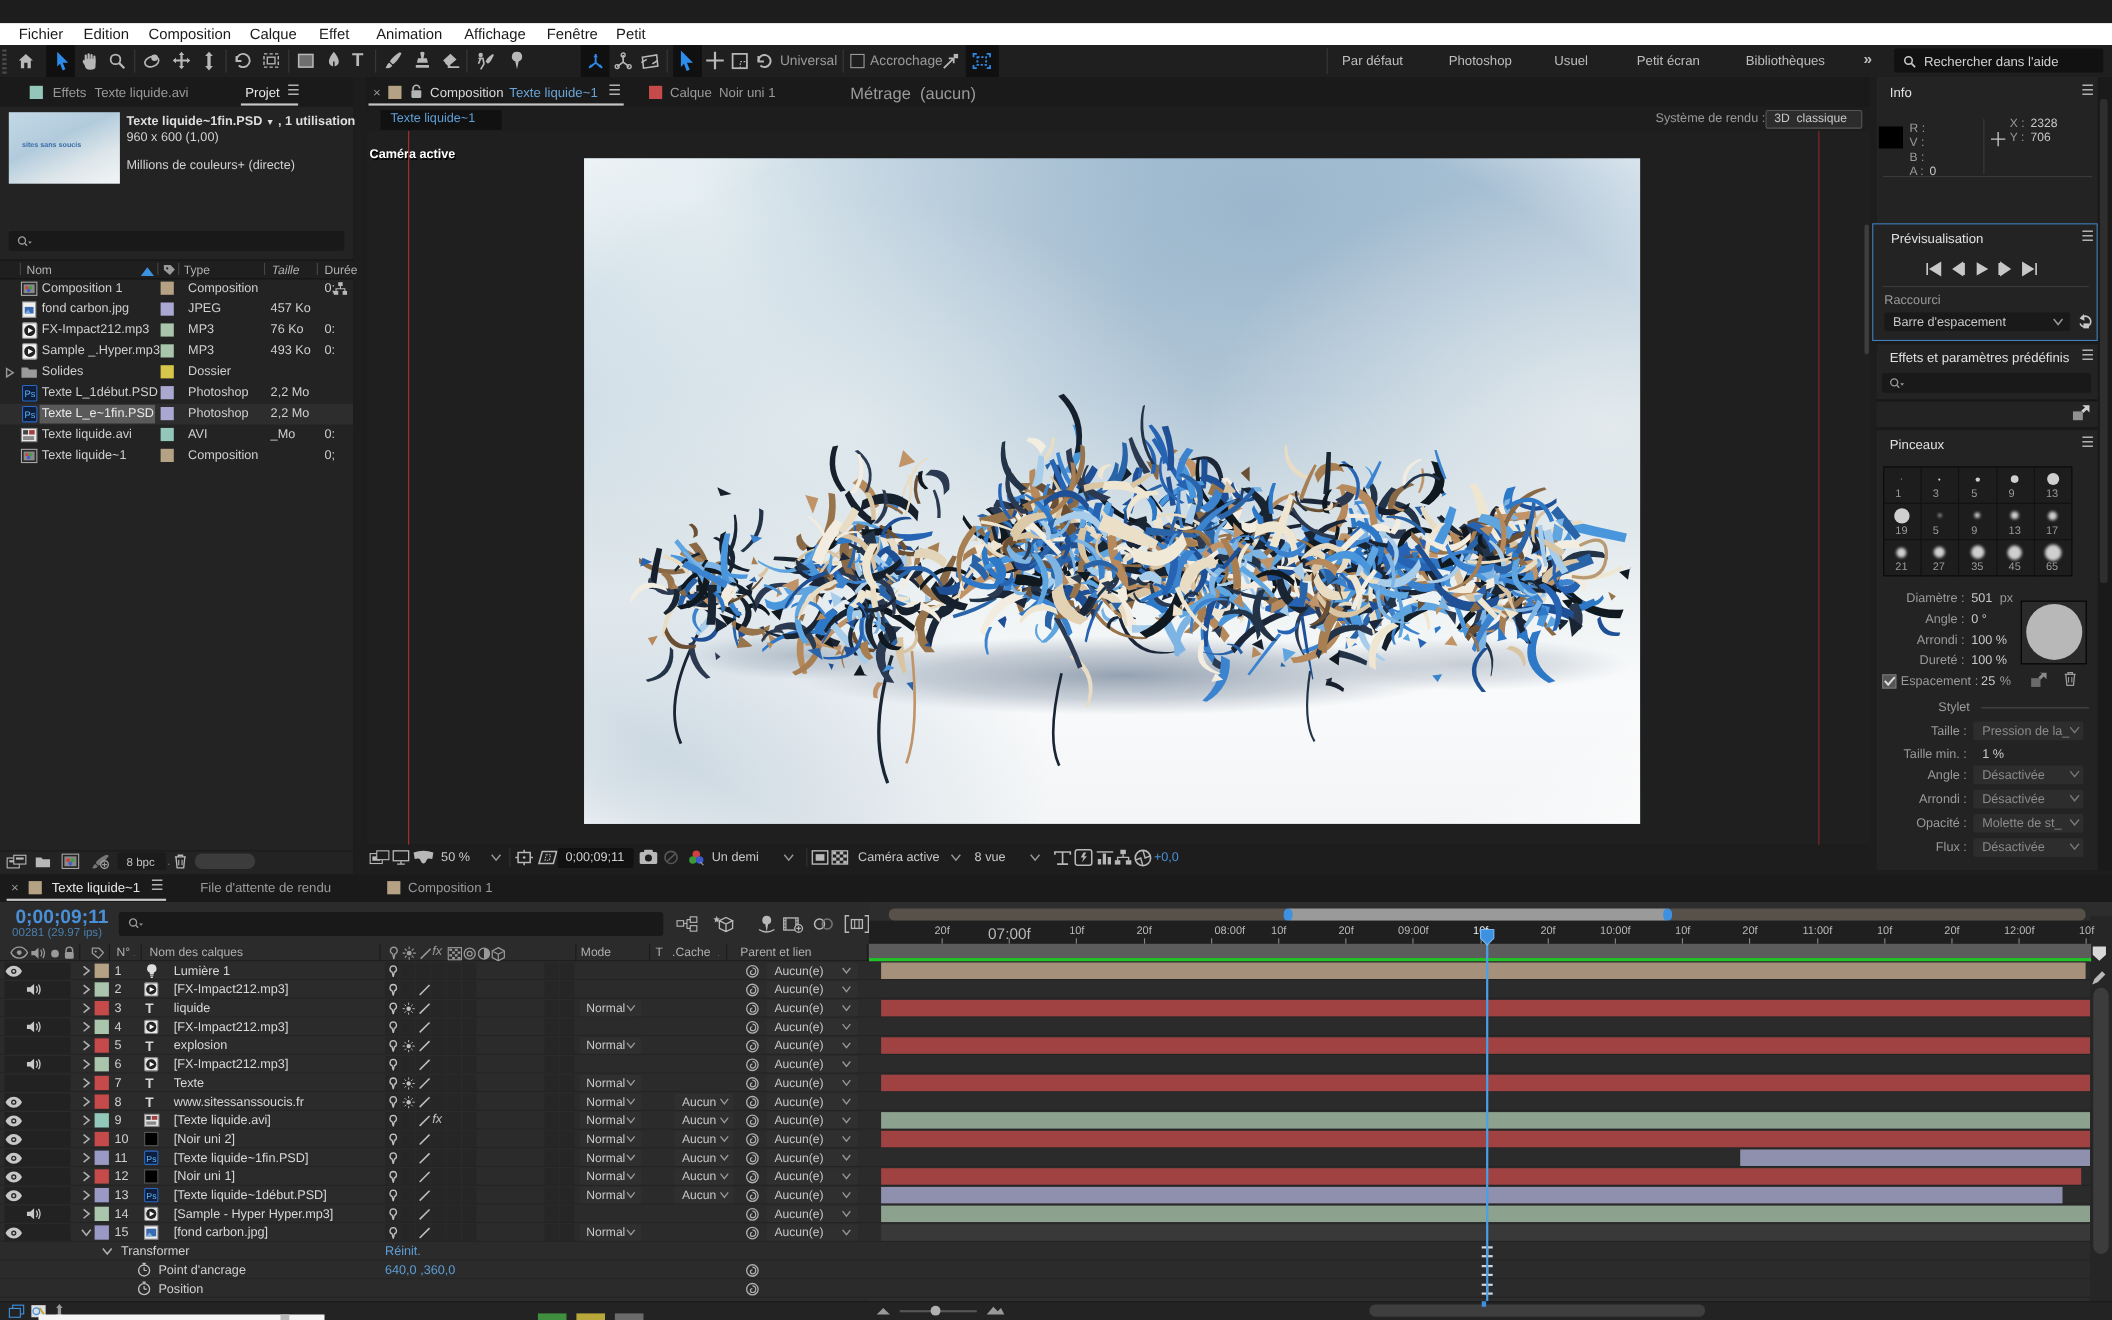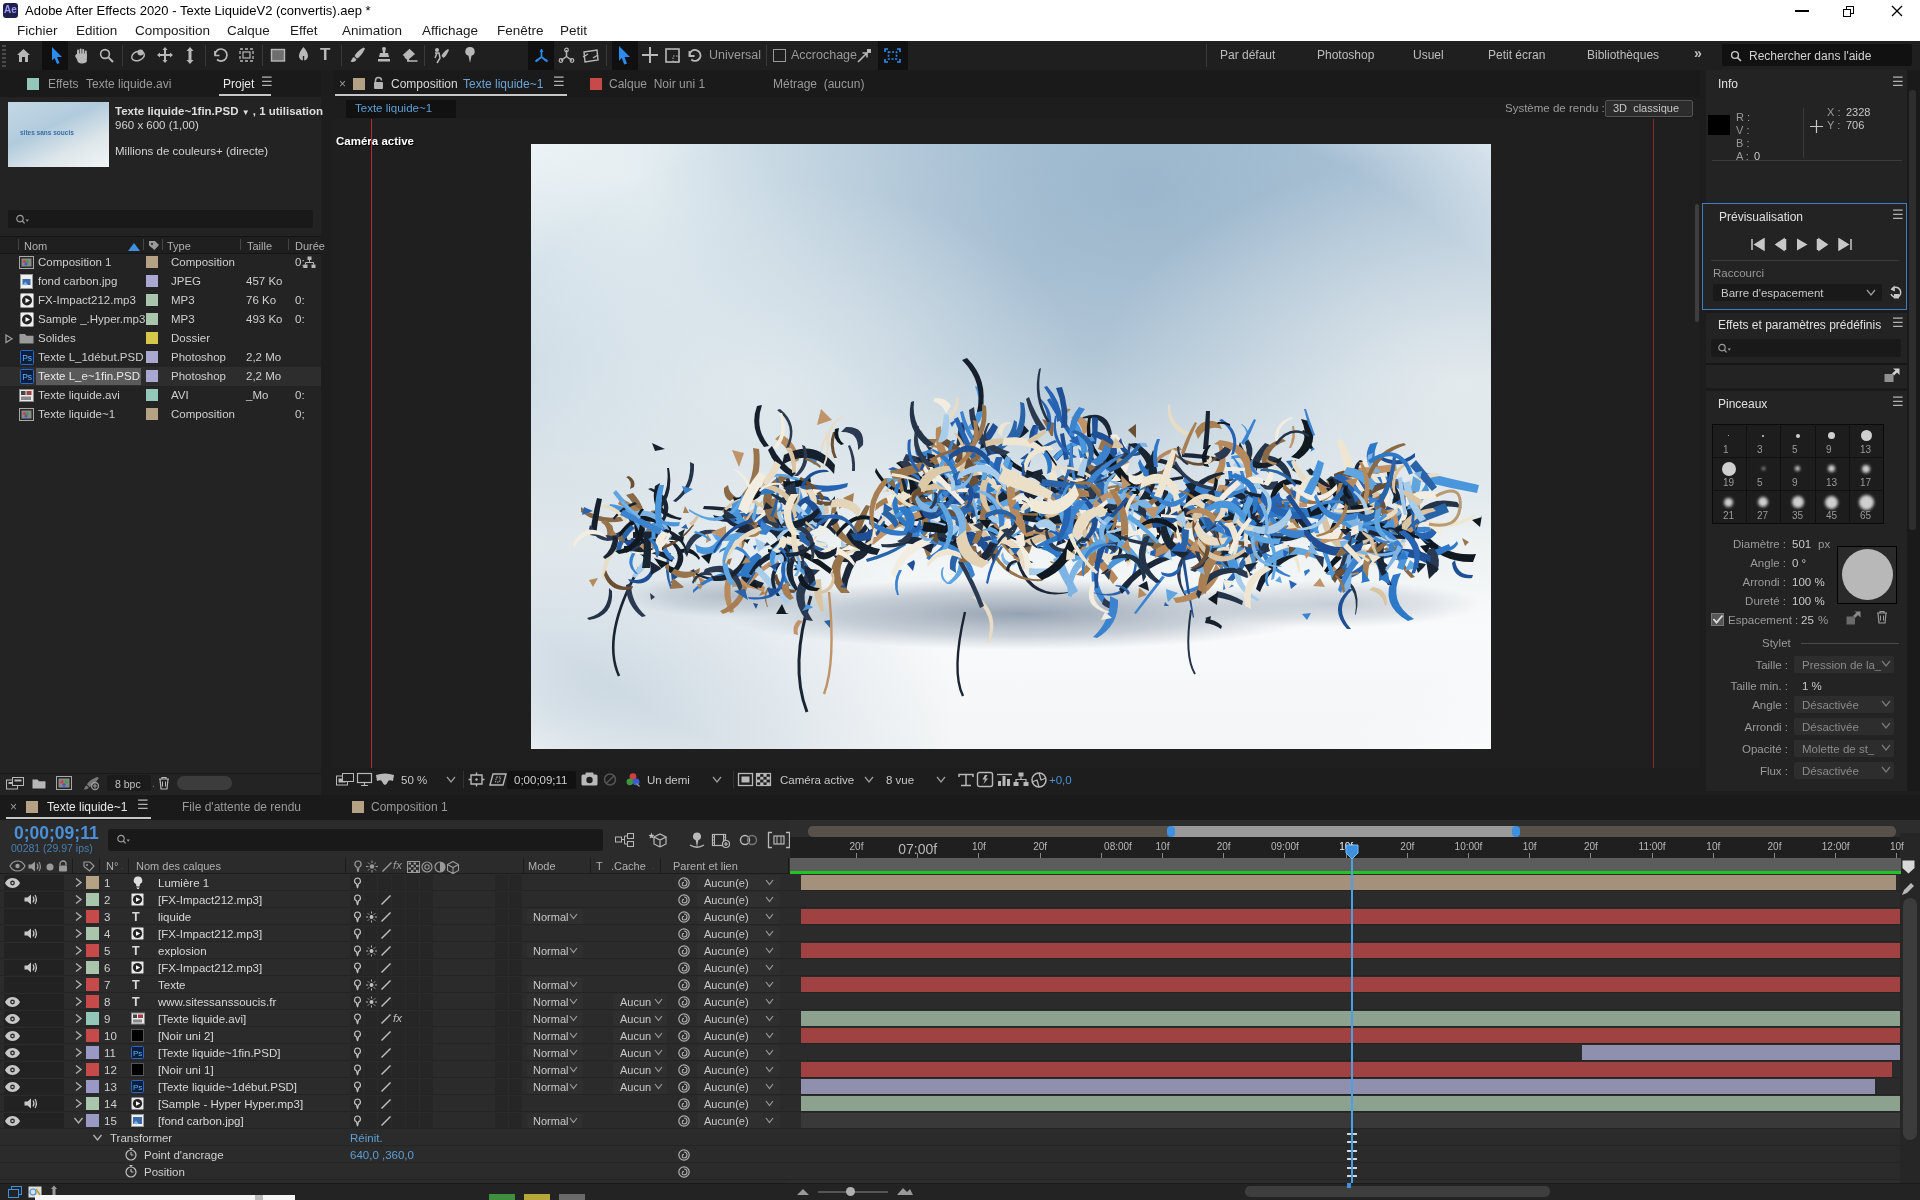--- a/index.html
+++ b/index.html
@@ -1,30 +1,19 @@
 <!DOCTYPE html>
 <html><head><meta charset="utf-8"><style>
 *{margin:0;padding:0;box-sizing:border-box;}
 html,body{width:1920px;height:1200px;overflow:hidden;background:#1d1d1d;font-family:"Liberation Sans",sans-serif;}
 .abs{position:absolute;}
 .txt{position:absolute;white-space:nowrap;}
 svg{position:absolute;overflow:visible;}
 </style></head><body>
 <div class="abs" style="left:0;top:0;width:1920px;height:1200px;background:#1d1d1d;">
-<div class="abs" style="left:0;top:0;width:1920px;height:21px;background:#ffffff;">
-<div class="abs" style="left:3px;top:3px;width:15px;height:15px;background:#20204e;border-radius:3px;"></div>
-<div class="txt" style="left:4px;top:4px;font-size:10px;color:#9c9cf5;font-weight:bold;">Ae</div>
-<div class="txt" style="left:25px;top:3px;font-size:13px;color:#000000;">Adobe After Effects 2020 - Texte LiquideV2 (convertis).aep *</div>
-<div class="abs" style="left:1795px;top:10px;width:14px;height:2px;background:#000;"></div>
-<div class="abs" style="left:1846px;top:6px;width:8px;height:8px;border:1.2px solid #000;"></div>
-<div class="abs" style="left:1843px;top:9px;width:8px;height:8px;border:1.2px solid #000;background:#fff;"></div>
-<svg style="left:1891px;top:5px;" width="12" height="12" viewBox="0 0 12 12">
-        <path d="M1 1 L11 11 M11 1 L1 11" stroke="#000" stroke-width="1.3"></path>
-      </svg>
-</div>
 <div class="abs" style="left:0;top:21px;width:1920px;height:20px;background:#ffffff;">
 <div class="txt" style="left:17px;top:2px;font-size:13.5px;color:#1a1a1a;">Fichier</div>
 <div class="txt" style="left:76px;top:2px;font-size:13.5px;color:#1a1a1a;">Edition</div>
 <div class="txt" style="left:135px;top:2px;font-size:13.5px;color:#1a1a1a;">Composition</div>
 <div class="txt" style="left:227px;top:2px;font-size:13.5px;color:#1a1a1a;">Calque</div>
 <div class="txt" style="left:290px;top:2px;font-size:13.5px;color:#1a1a1a;">Effet</div>
 <div class="txt" style="left:342px;top:2px;font-size:13.5px;color:#1a1a1a;">Animation</div>
 <div class="txt" style="left:422px;top:2px;font-size:13.5px;color:#1a1a1a;">Affichage</div>
 <div class="txt" style="left:497px;top:2px;font-size:13.5px;color:#1a1a1a;">Fenêtre</div>
 <div class="txt" style="left:560px;top:2px;font-size:13.5px;color:#1a1a1a;">Petit</div>
@@ -189,21 +178,21 @@
 <div class="abs" style="left:0px;top:139px;width:321px;height:18px;background:#1f1f1f;border-top:1px solid #151515;border-bottom:1px solid #151515;"></div>
 <div class="txt" style="left:24px;top:143px;font-size:11px;color:#b0b0b0;">Nom</div>
 <svg style="left:128px;top:146px;" width="12" height="8" viewBox="0 0 12 8">
           <path d="M6 0 L12 8 H0 Z" fill="#3e90e0"></path>
         </svg>
 <svg style="left:148px;top:143px;" width="12" height="11" viewBox="0 0 12 11">
           <path d="M1 1 H7 L11 5 L6.5 10 L1 5.5 Z" fill="#9a9a9a"></path>
           <circle cx="4" cy="4" r="1" fill="#1f1f1f"></circle>
         </svg>
 <div class="txt" style="left:167px;top:143px;font-size:11px;color:#b0b0b0;">Type</div>
-<div class="txt" style="left:247px;top:143px;font-size:11px;color:#b0b0b0;">Taille</div>
+<div class="txt" style="left:247px;top:143px;font-size:11px;color:#b0b0b0;font-style:italic;">Taille</div>
 <div class="txt" style="left:295px;top:143px;font-size:11px;color:#b0b0b0;">Durée</div>
 <div class="abs" style="left:18px;top:142px;width:1px;height:11px;background:#454545;"></div>
 <div class="abs" style="left:143px;top:142px;width:1px;height:11px;background:#454545;"></div>
 <div class="abs" style="left:162px;top:142px;width:1px;height:11px;background:#454545;"></div>
 <div class="abs" style="left:240px;top:142px;width:1px;height:11px;background:#454545;"></div>
 <div class="abs" style="left:288px;top:142px;width:1px;height:11px;background:#454545;"></div>
 <svg style="left:19px;top:159px;" width="15" height="13" viewBox="0 0 15 13">
           <rect x="0.5" y="0.5" width="14" height="12" fill="#2a2a2a" stroke="#a8a8a8"></rect>
           <rect x="2.5" y="2.5" width="10" height="8" fill="#888"></rect>
           <circle cx="5.5" cy="5.5" r="1.6" fill="#d04040"></circle>
@@ -337,21 +326,21 @@
 <svg style="left:40px;top:7px;" width="11" height="13" viewBox="0 0 11 13">
         <path d="M2.5 5 V3.5 a3 3 0 0 1 6 0" fill="none" stroke="#b4b4b4" stroke-width="1.5"></path>
         <rect x="1" y="5" width="9" height="7" rx="1" fill="#b4b4b4"></rect>
       </svg>
 <div class="txt" style="left:58px;top:7px;font-size:12px;color:#d8d8d8;">Composition</div>
 <div class="txt" style="left:130px;top:7px;font-size:12px;color:#6ba3d6;">Texte liquide~1</div>
 <div class="txt" style="left:220px;top:4px;font-size:13px;color:#b0b0b0;">☰</div>
 <div class="abs" style="left:2px;top:24px;width:232px;height:2px;background:#c6c6c6;"></div>
 <div class="abs" style="left:257px;top:8px;width:12px;height:12px;background:#c64a4a;"></div>
 <div class="txt" style="left:276px;top:7px;font-size:12px;color:#9a9a9a;">Calque&nbsp;&nbsp;Noir uni 1</div>
-<div class="txt" style="left:440px;top:7px;font-size:12px;color:#9a9a9a;">Métrage&nbsp;&nbsp;(aucun)</div>
+<div class="txt" style="left:440px;top:7px;font-size:15px;color:#9a9a9a;">Métrage&nbsp;&nbsp;(aucun)</div>
 <div class="abs" style="left:0px;top:27px;width:1367px;height:22px;background:#1d1d1d;"></div>
 <div class="abs" style="left:13px;top:30px;width:110px;height:18px;background:#111111;"></div>
 <div class="txt" style="left:22px;top:32px;font-size:11.5px;color:#5e9fd6;">Texte liquide~1</div>
 <div class="txt" style="left:1172px;top:32px;font-size:11.5px;color:#9a9a9a;">Système de rendu :</div>
 <div class="abs" style="left:1272px;top:30px;width:88px;height:17px;background:#2c2c2c;border:1px solid #555;border-radius:2px;"></div>
 <div class="txt" style="left:1280px;top:32px;font-size:11px;color:#c8c8c8;">3D&nbsp; classique</div>
 <div class="abs" style="left:0;top:49px;width:1367px;height:649px;background:#1f1f1f;">
 <div class="txt" style="left:3px;top:16px;font-size:11.5px;color:#ffffff;font-weight:bold;text-shadow:1px 1px 0 #000;">Caméra active</div>
 <div class="abs" id="compimg" style="left:198px;top:25px;width:960px;height:605px;">
           <svg width="960" height="605" viewBox="0 0 960 605" style="left:0;top:0;">

